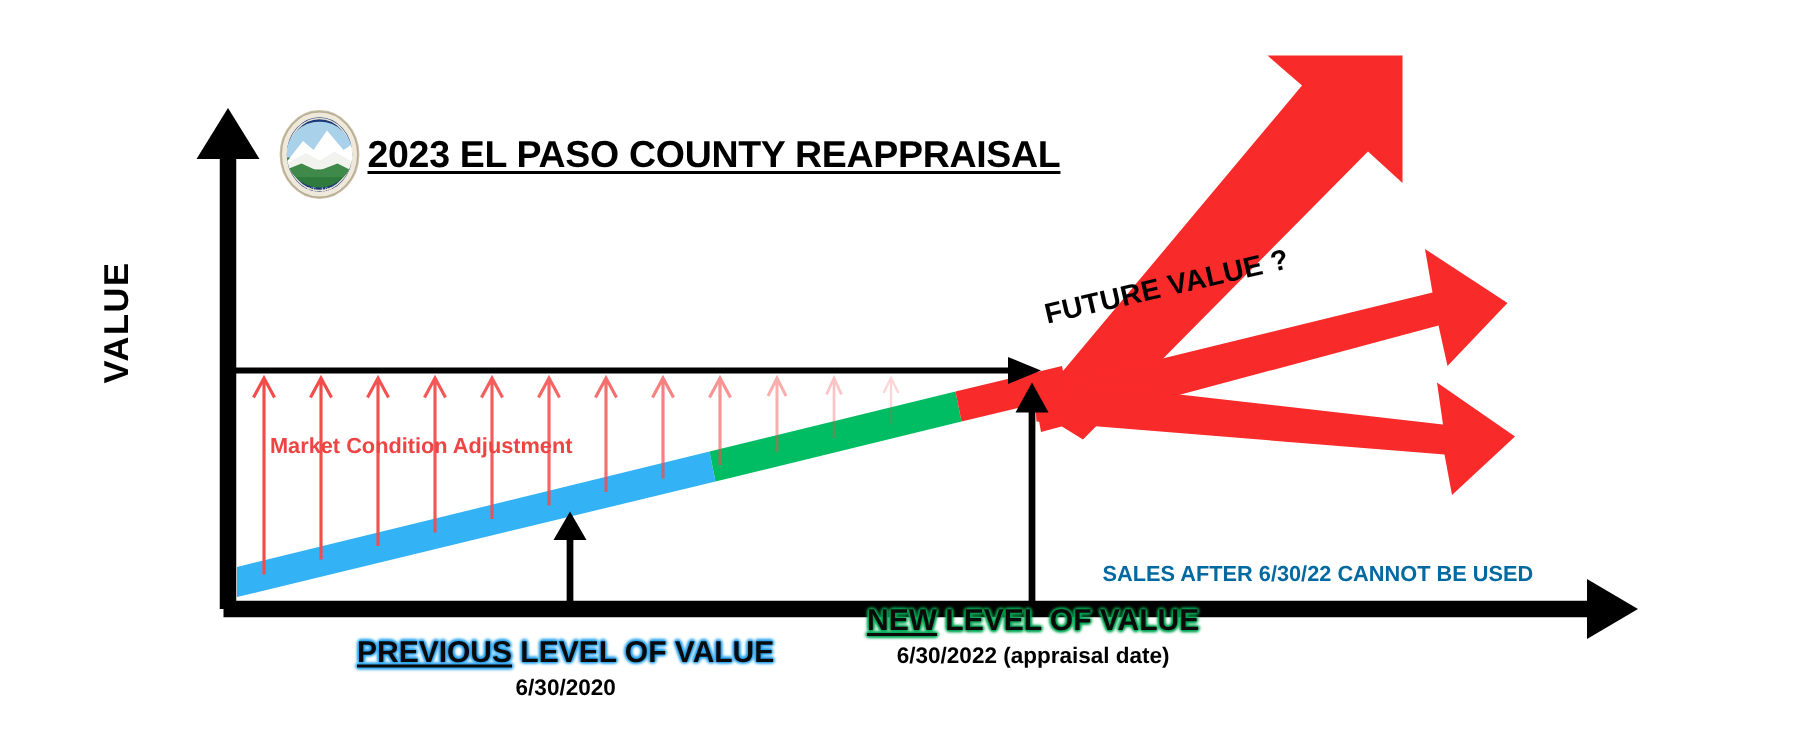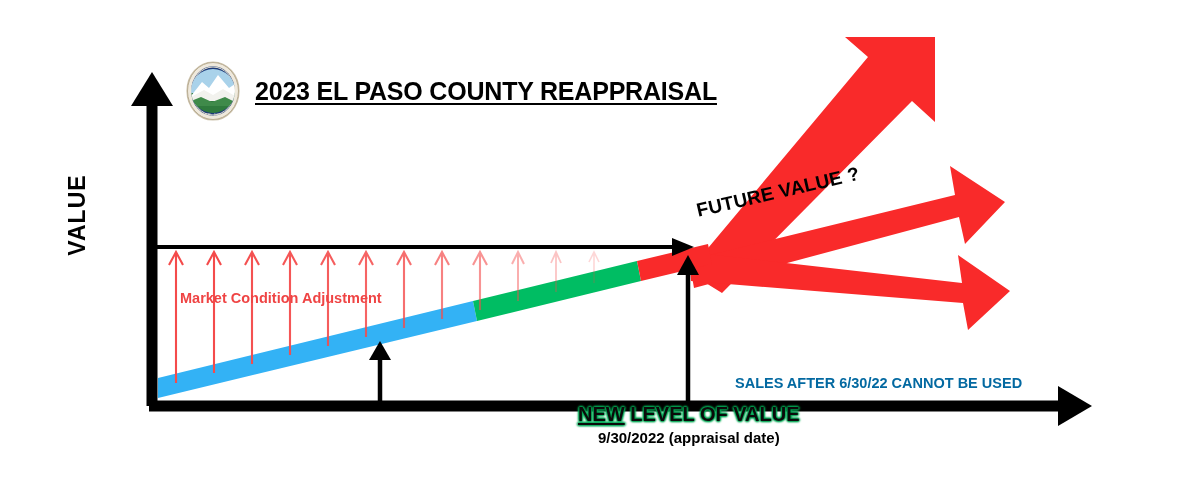--- a/index.html
+++ b/index.html
@@ -22,24 +22,24 @@
     left: 0;
     top: 0;
     width: 1200px;
     height: 500px;
   }
 
   
   #title-block {
     position: absolute;
     left: 185px;
-    top: 60px;
+    top: 72px;
     display: flex;
     align-items: center;
-    gap: 14px;
+    gap: 4px;
   }
   #seal {
     width: 56px;
     height: 62px;
     flex: 0 0 auto;
   }
   #chart-title {
     font-size: 25px;
     font-weight: bold;
     color: #000000;
@@ -247,19 +247,23 @@
   </div>
 
   <div id="y-axis-label">VALUE</div>
 
   <div id="mca-label">Market Condition Adjustment</div>
 
   <div id="future-value-label">FUTURE VALUE ?</div>
 
   <div id="sales-note">SALES AFTER 6/30/22 CANNOT BE USED</div>
 
+  <div class="caption" id="caption-previous">
+    <span class="cap-title"><span class="emph">PREVIOUS</span><span> LEVEL OF VALUE</span></span>
+    <span class="cap-date">6/30/2020</span>
+  </div>
 
   <div class="caption" id="caption-new">
     <span class="cap-title"><span class="emph">NEW</span><span> LEVEL OF VALUE</span></span>
-    <span class="cap-date">9/30/2022 (appraisal date)</span>
+    <span class="cap-date">6/30/2022 (appraisal date)</span>
   </div>
 
 </div>
 
 </body></html>

